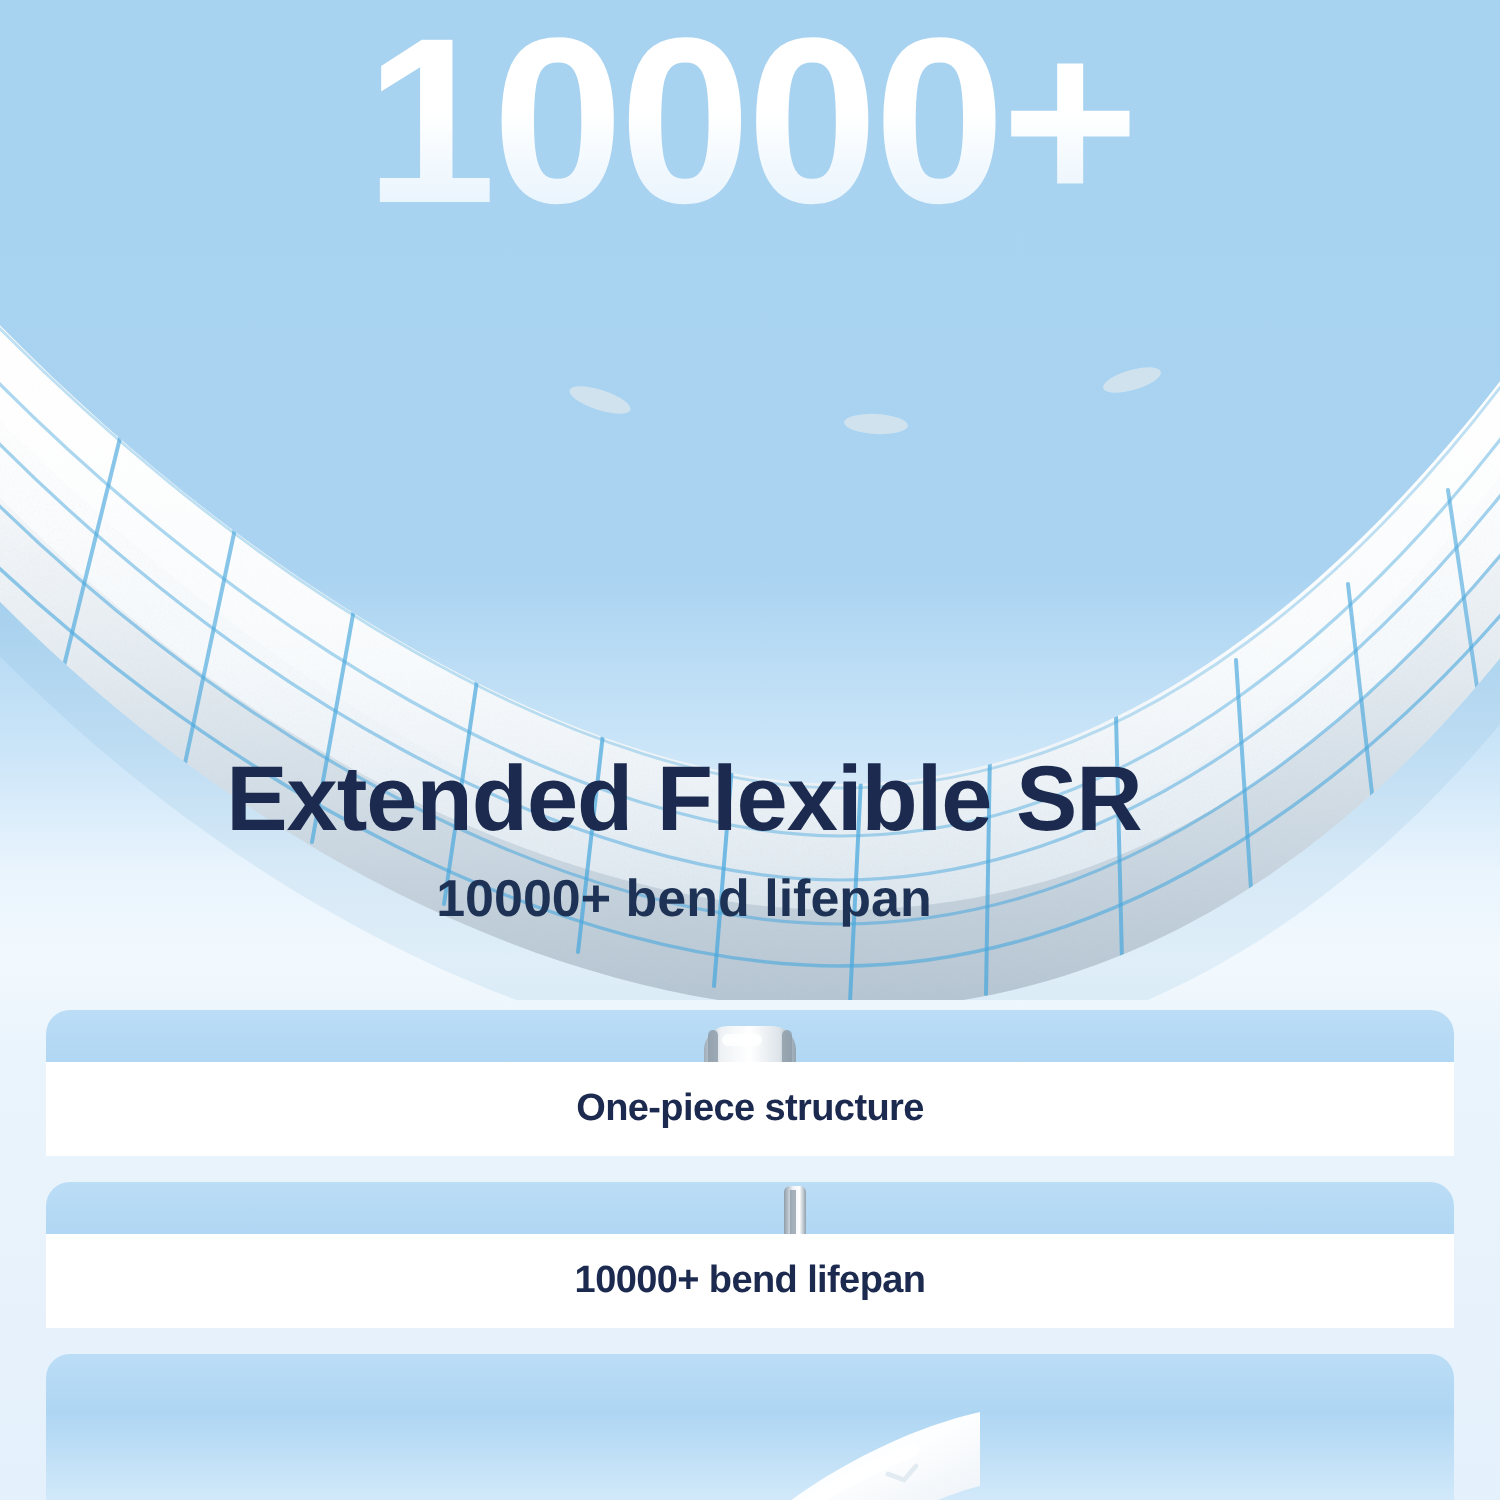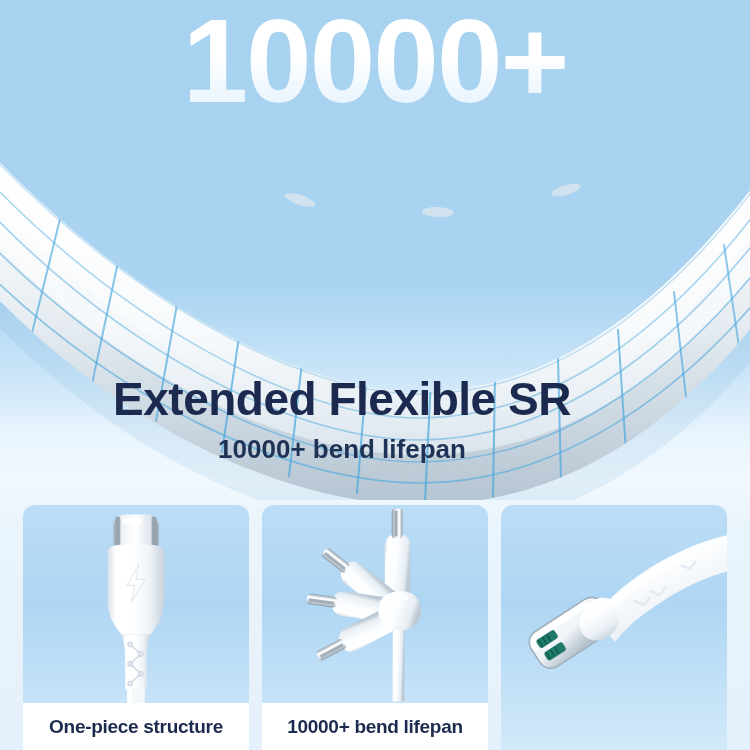--- a/index.html
+++ b/index.html
@@ -48,21 +48,21 @@
   .subtitle {
     margin-top:8px;
     font-size:26px; font-weight:bold; color:#1e3255;
     letter-spacing:0px;
   }
 
   
   .cards {
     position:absolute; left:23px; top:505px;
     width:704px; height:245px;
-    display:flex; gap:13px; z-index:6;
+    display:flex; gap:13px; z-index:6;flex-direction:column;
   }
   .card {
     position:relative; flex:1 1 0; height:245px;
     border-radius:12px 12px 0 0;
     background:linear-gradient(180deg,#bcddf6 0%,#aed6f3 40%,#c3e1f7 75%,#d2e9fa 100%);
     overflow:hidden;
   }
   .card-figure { position:absolute; left:0; top:0; width:100%; height:198px; overflow:hidden; }
   .card-figure svg { display:block; width:100%; height:100%; }
   .card-caption {

